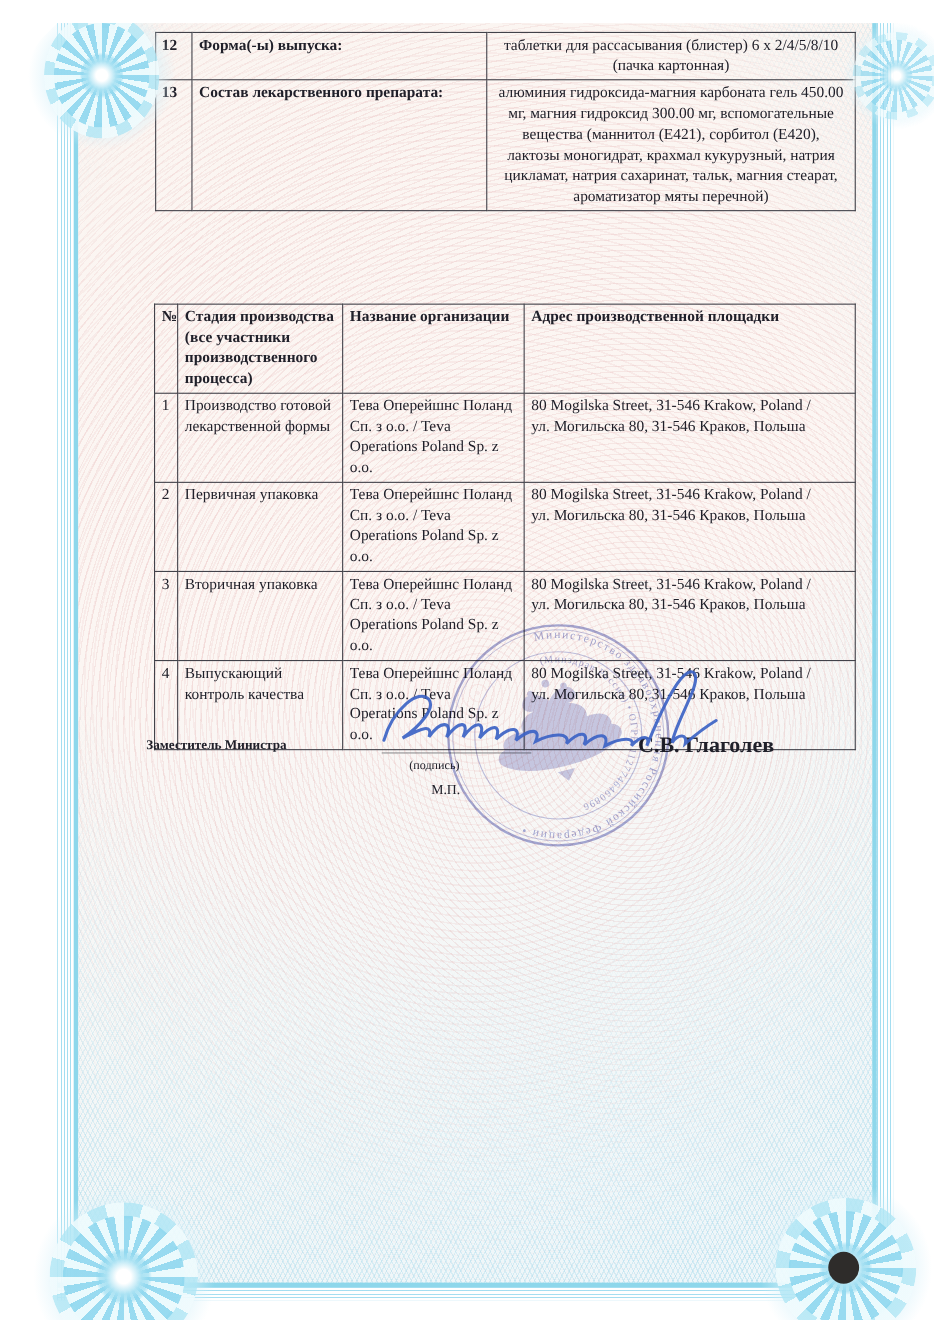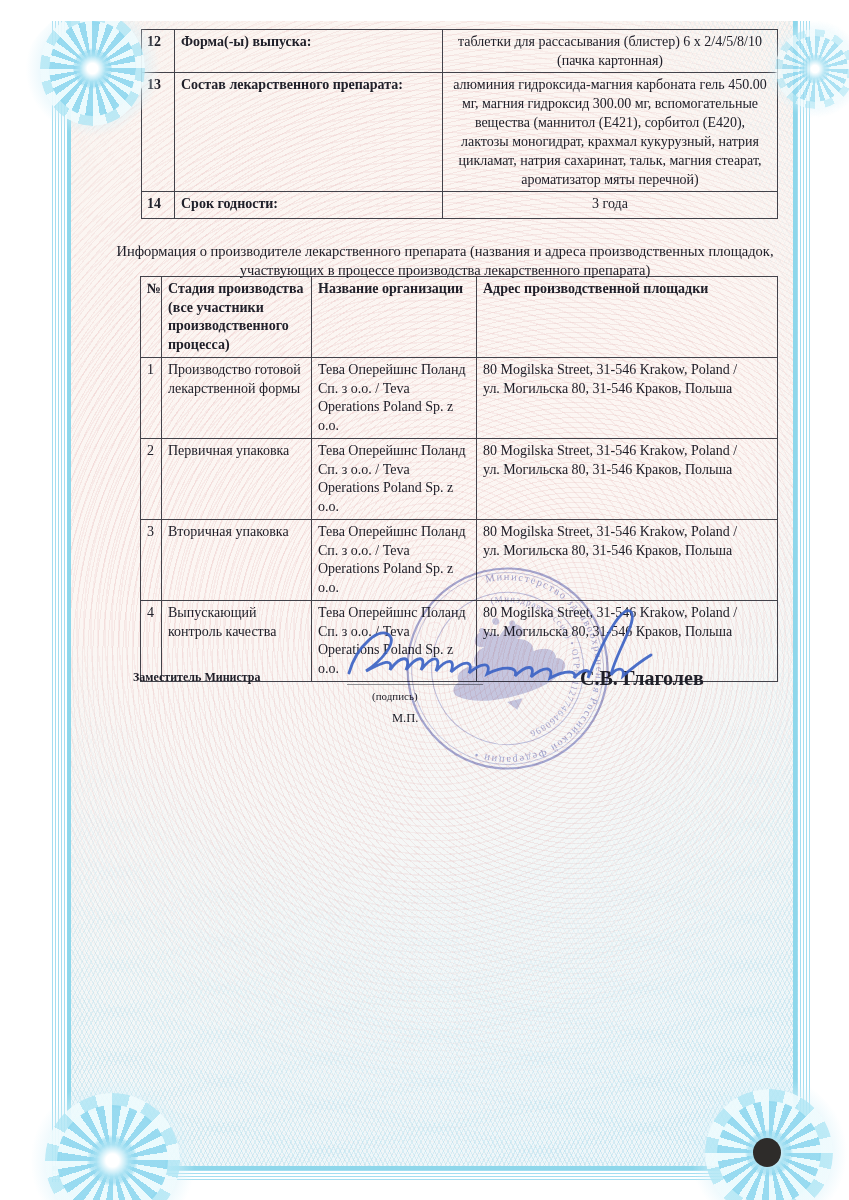--- a/index.html
+++ b/index.html
@@ -124,29 +124,23 @@
         <tr style="height:40px">
       <td class="num">12</td>
       <td class="lbl">Форма(-ы) выпуска:</td>
       <td class="val">таблетки для рассасывания (блистер) 6 х 2/4/5/8/10 (пачка картонная)</td>
     </tr>
     <tr style="height:115px">
       <td class="num">13</td>
       <td class="lbl">Состав лекарственного препарата:</td>
       <td class="val">алюминия гидроксида-магния карбоната гель 450.00 мг, магния гидроксид 300.00 мг, вспомогательные вещества (маннитол (Е421), сорбитол (Е420), лактозы моногидрат, крахмал кукурузный, натрия цикламат, натрия сахаринат, тальк, магния стеарат, ароматизатор мяты перечной)</td>
     </tr>
-    <tr style="height:27px">
-      <td class="num">14</td>
-      <td class="lbl">Срок годности:</td>
-      <td class="val">3 года</td>
-    </tr>
   </tbody>
     </table>
 
-  <p class="intro">Информация о производителе лекарственного препарата (названия и адреса производственных площадок, участвующих в процессе производства лекарственного препарата)</p>
 
   <table class="t2">
     <colgroup>
         <col style="width:21px">
         <col style="width:150px">
         <col style="width:165px">
         <col style="width:301px">
       </colgroup>
     <tbody>
         <tr style="height:80px">

